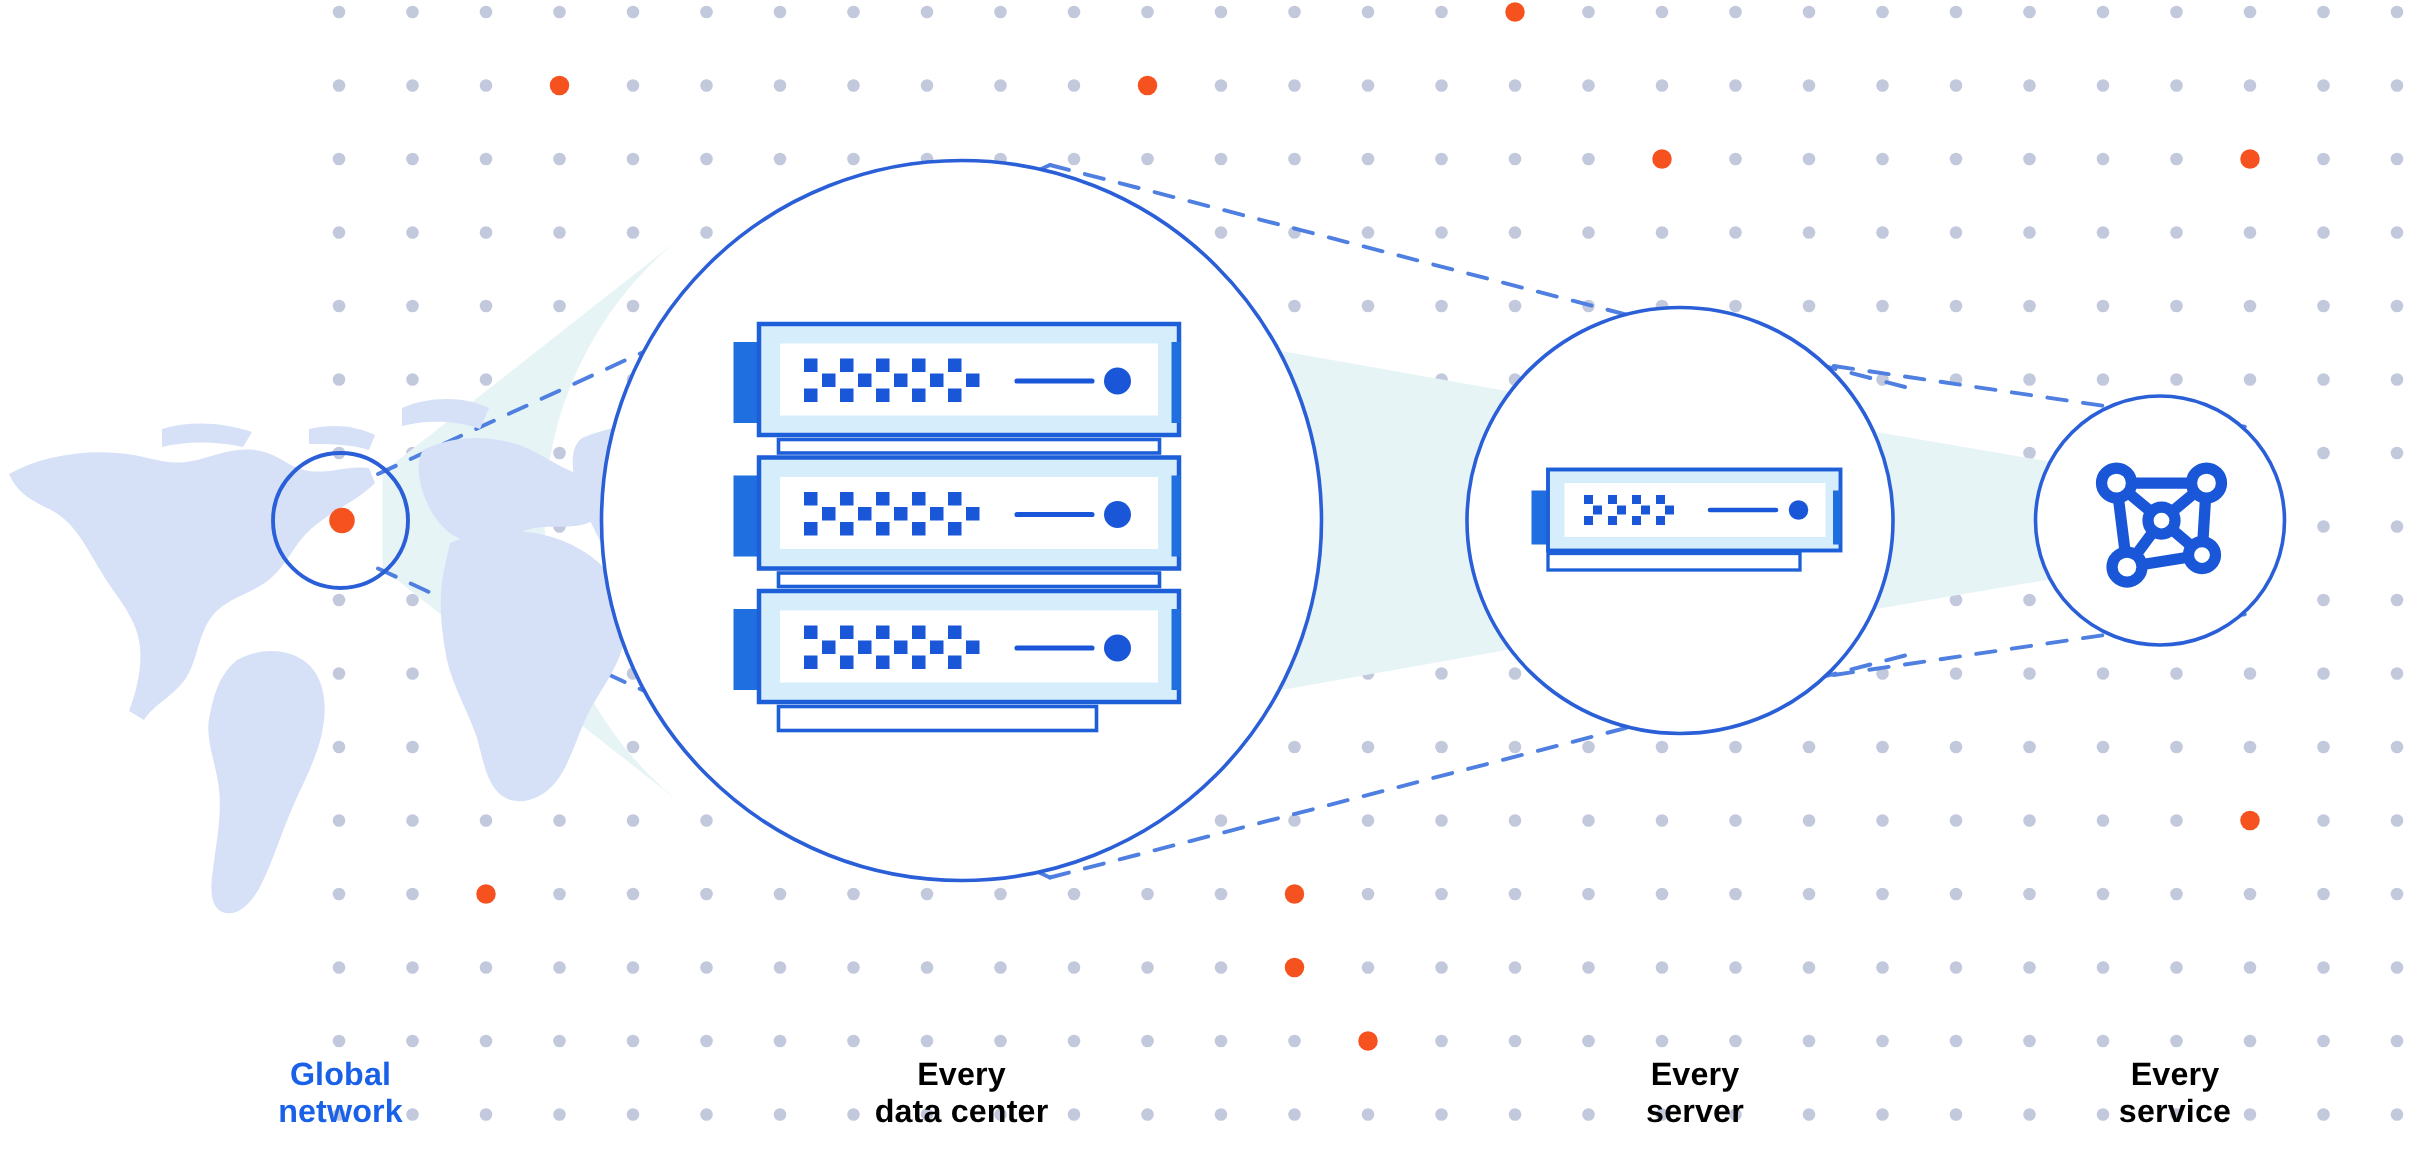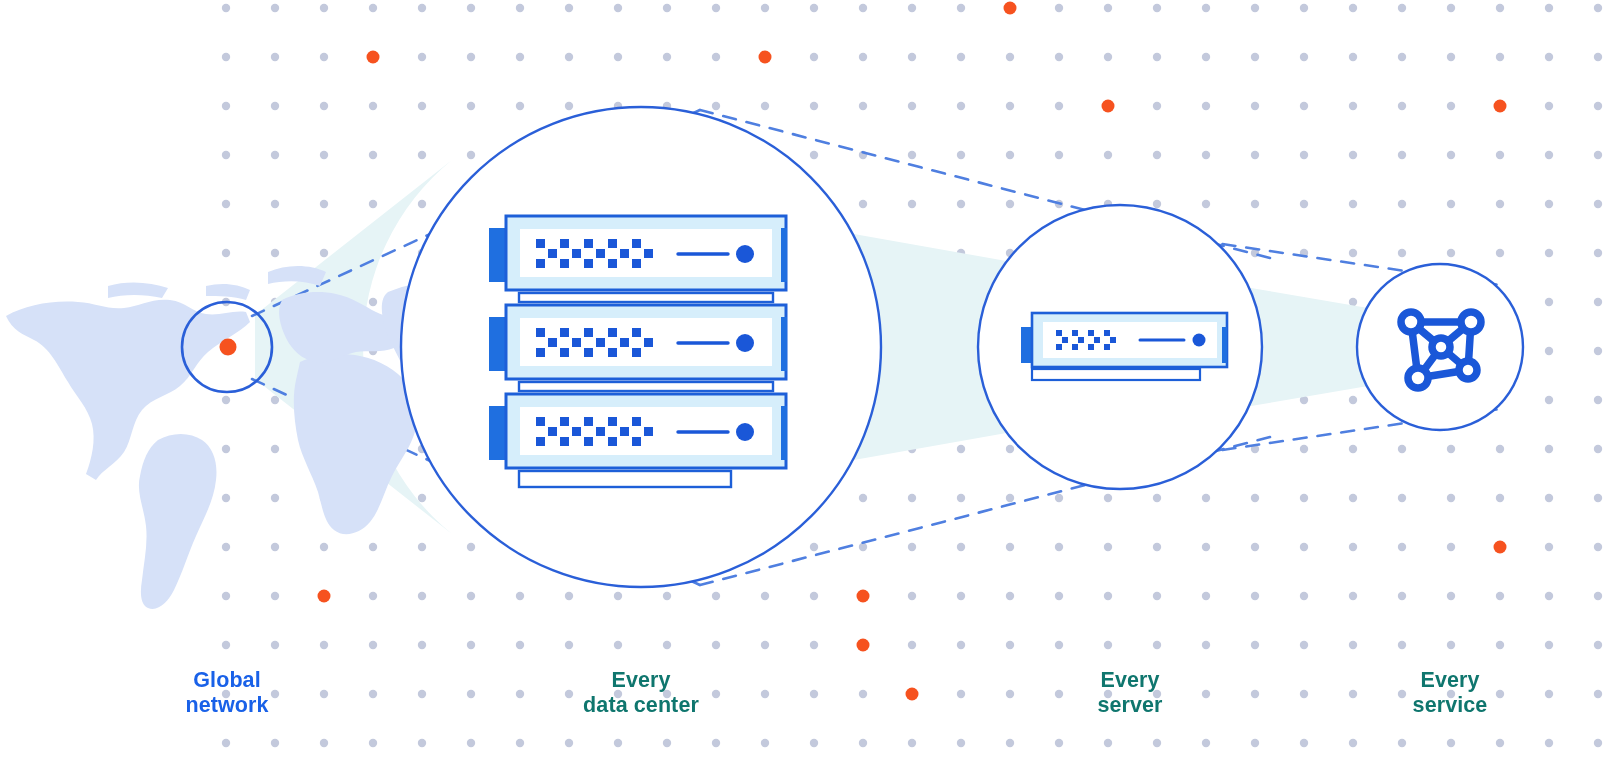--- a/index.html
+++ b/index.html
@@ -8,23 +8,23 @@
 
   #stage { position:absolute; inset:0; width:1620px; height:782px; }
 
   #dotgrid, #artwork { position:absolute; top:0; left:0; width:1620px; height:782px; }
   #dotgrid { z-index:1; }
   #artwork { z-index:2; }
 
   .label {
     position:absolute; z-index:5; text-align:center;
     font-size:21.5px; font-weight:700; line-height:25px;
-    letter-spacing:0.1px; white-space:pre-line;
+    letter-spacing:0.1px; white-space:pre-line;margin-top:36px;
   }
-  .label.dark  { color:#0f766e; }
+  .label.dark  { color:#000000; }
   .label.blue  { color:#1961e8; }
 </style>
 </head>
 <body>
 
 <div id="stage">
 
   <svg id="dotgrid" viewBox="0 0 1620 782" width="1620" height="782" aria-hidden="true">
       <circle cx="226" cy="8" r="4.2" fill="#c3c9dc"></circle>
       <circle cx="275" cy="8" r="4.2" fill="#c3c9dc"></circle>

